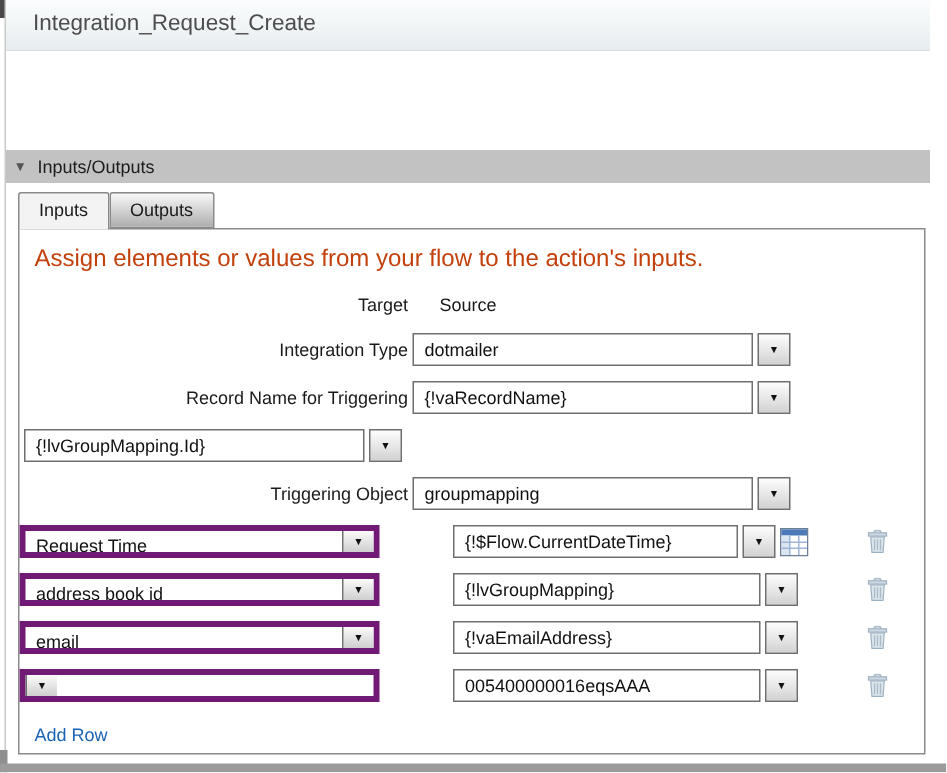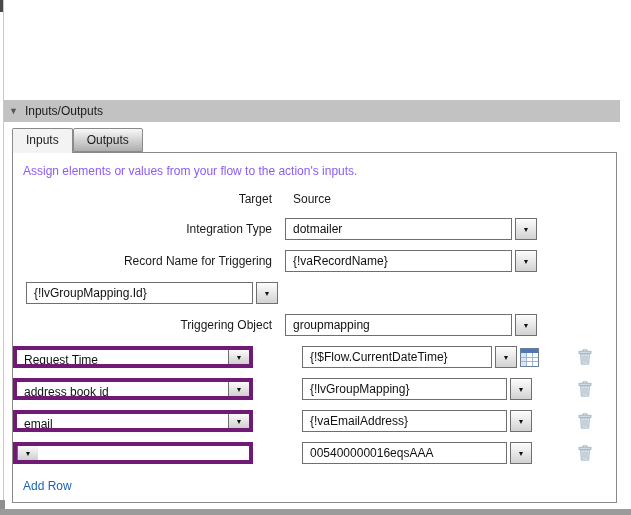--- a/index.html
+++ b/index.html
@@ -19,31 +19,31 @@
   .section-label { margin-left:7px; font-size:12px; color:#1c1c1c; }
 
   .tabs { position:absolute; left:12px; top:128px; display:flex; z-index:2; }
   .tab { box-sizing:border-box; height:24px; padding:0 13px; line-height:23px; font-size:12px;
          color:#1a1a1a; border:1px solid #8a8a8a; background:linear-gradient(#f8f8f8,#aeaeae);
          border-radius:2px 2px 0 0; cursor:pointer; }
   .tab.active { height:25px; background:#f3f3f3; border-bottom:none; }
 
   .panel { position:absolute; left:12px; top:152px; width:603px; height:349px;
            box-sizing:content-box; border:1px solid #8a8a8a; background:#ffffff; z-index:1; }
-  .desc { margin:11px 0 0 10px; font-size:12px; color:#8b5cf6; }
+  .desc { margin:11px 0 0 10px; font-size:16px; color:#c2410c; }
 
   .col-headers { display:flex; margin-top:14px; font-size:12px; color:#1a1a1a; }
   .colh-target { width:259px; text-align:right; }
   .colh-source { margin-left:13px; padding-left:8px; }
 
   .row { display:flex; align-items:center; margin-top:10px; height:22px; position:relative; }
   .row.first { margin-top:12px; }
   .lbl { width:259px; text-align:right; font-size:12px; color:#1a1a1a; line-height:22px; white-space:nowrap; }
 
-  .fieldbox { box-sizing:border-box; margin-left:13px; width:227px; height:22px;
+  .fieldbox { box-sizing:border-box; margin-left:3px; width:227px; height:22px;
               border:1px solid #6f6f6f; background:#fff; font-size:12px; line-height:20px;
               padding-left:7px; color:#111; overflow:hidden; white-space:nowrap; }
   .dd-btn { box-sizing:border-box; margin-left:3px; width:22px; height:22px; border:1px solid #6f6f6f;
             background:linear-gradient(#fdfdfd,#d2d2d2); display:flex; align-items:center;
             justify-content:center; cursor:pointer; flex:none; }
   .arr { font-size:7px; color:#111; }
 
   .combo { box-sizing:border-box; width:240px; height:22px; border:4px solid #701a75;
            display:flex; background:#fff; flex:none; }
   .combo .val { flex:1; font-size:12px; line-height:20px; padding-left:7px; color:#111;
@@ -68,20 +68,23 @@
   .bottom-band { position:absolute; left:0; top:509px; width:631px; height:6px; background:#9b9b9b; }
 </style>
 </head>
 <body>
 
 <div class="screen">
 
   <div class="left-edge-dark"></div>
   <div class="left-edge-line"></div>
 
+  <div class="titlebar">
+    <span class="title">Integration_Request_Create</span>
+  </div>
 
   <div class="section-bar">
     <span class="tri">▼</span>
     <span class="section-label">Inputs/Outputs</span>
   </div>
 
   <div class="tabs">
     <div class="tab active">Inputs</div>
     <div class="tab">Outputs</div>
   </div>

